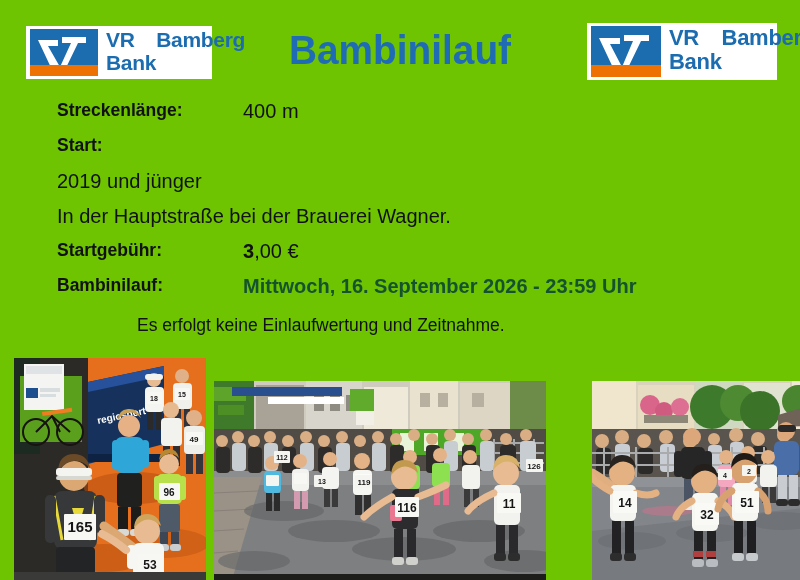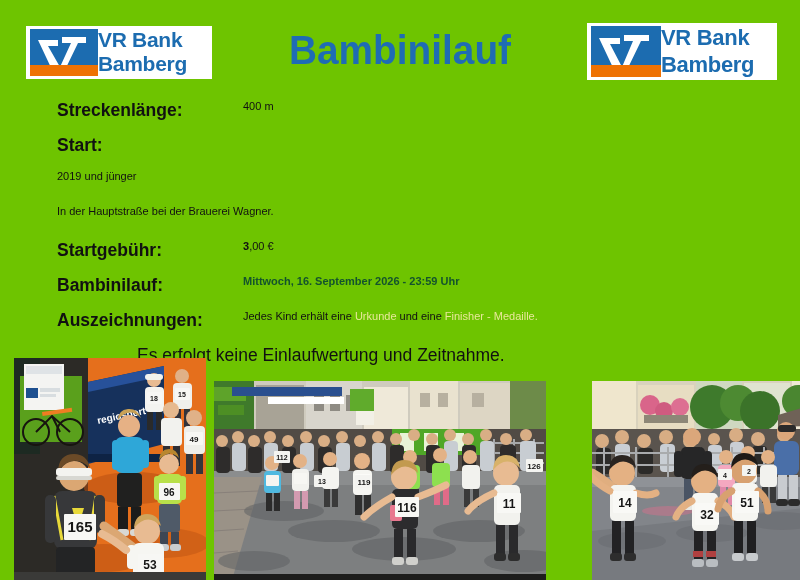--- a/index.html
+++ b/index.html
@@ -38,23 +38,23 @@
   .logo-orange {
     position:absolute; left:0; bottom:0; width:100%;
     background:#ee7203;
   }
   .logo.left  .logo-orange { height:11px; }
   .logo.right .logo-orange { height:12px; }
 
   .logo-text {
     flex:1 1 auto;
     display:flex;
-    flex-direction:column;
+    flex-direction:row;
     justify-content:space-between;
-    padding-left:0;
+    padding-left:8px;
     color:#1c6cb0;
     font-weight:700;
     letter-spacing:-0.3px;
     line-height:1.08;
   }
   .logo.left  .logo-text { font-size:21px; }
   .logo.right .logo-text { font-size:22px; }
 
   .poster-title {
     position:absolute;
@@ -78,21 +78,21 @@
   .row .label {
     width:186px;
     flex:0 0 186px;
     font-size:17.5px;
     font-weight:700;
     color:#111111;
     white-space:nowrap;
   }
   .row .value {
     flex:1 1 auto;
-    font-size:11px;
+    font-size:20px;
     font-weight:400;
     color:#111111;
     white-space:nowrap;
   }
   .row .value.red { color:#14532d; font-weight:700; }
   .value .fee-num { font-weight:700; }
   .hl { color:#e8e89a; }
   .row.tall { height:30px; }
   .continuation {
     margin-left:104px;
@@ -173,24 +173,20 @@
   <div class="row">
     <div class="label">Startgebühr:</div>
     <div class="value"><span class="fee-num">3</span><span>,00 €</span></div>
   </div>
 
   <div class="row">
     <div class="label">Bambinilauf:</div>
     <div class="value red">Mittwoch, 16. September 2026 - 23:59 Uhr</div>
   </div>
 
-  <div class="row tall">
-    <div class="label">Auszeichnungen:</div>
-    <div class="value"><span>Jedes Kind erhält eine </span><span class="hl">Urkunde</span><span> und eine </span><span class="hl">Finisher - Medaille.</span></div>
-  </div>
 
   <div class="continuation">Es erfolgt keine Einlaufwertung und Zeitnahme.</div>
 </div>
 
 <div class="photos">
 
   <div class="photo photo-1">
     <svg class="scene" viewBox="0 0 192 222" preserveAspectRatio="none">
 
       <rect x="0" y="0" width="192" height="222" fill="#e0651a"></rect>

